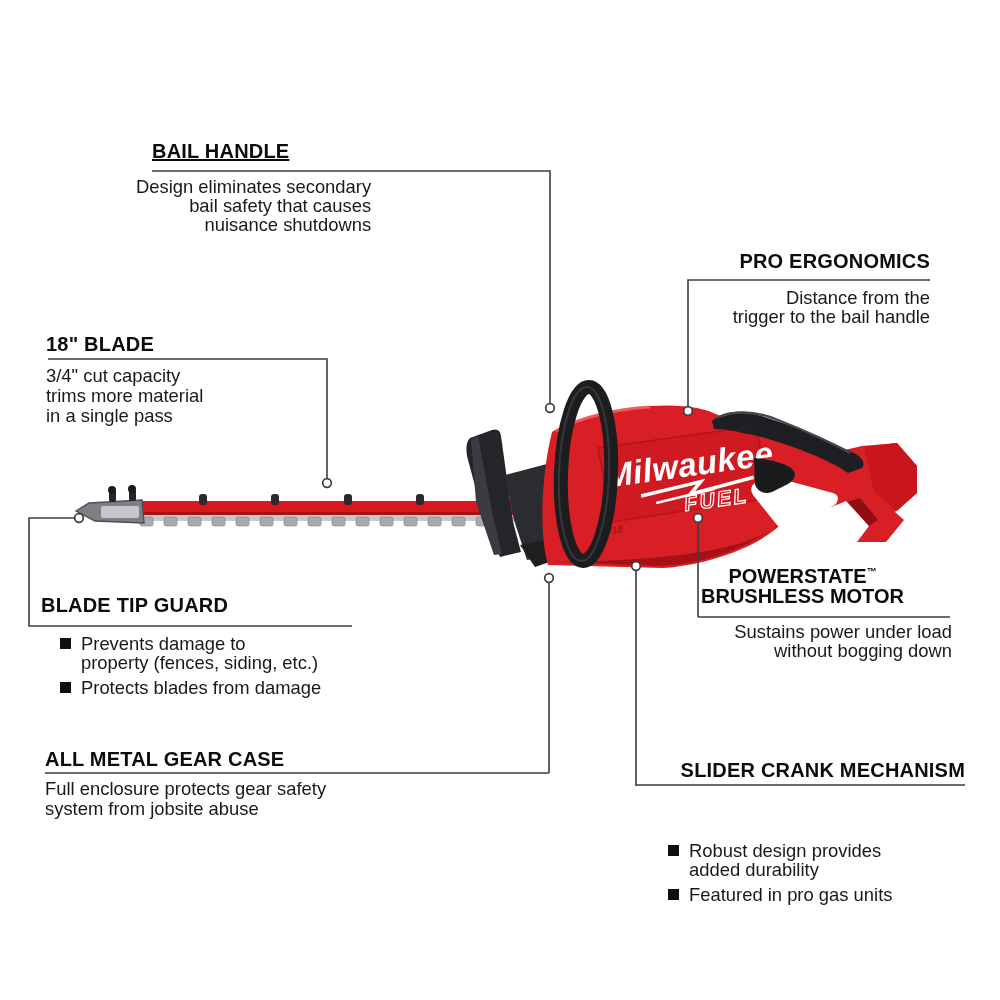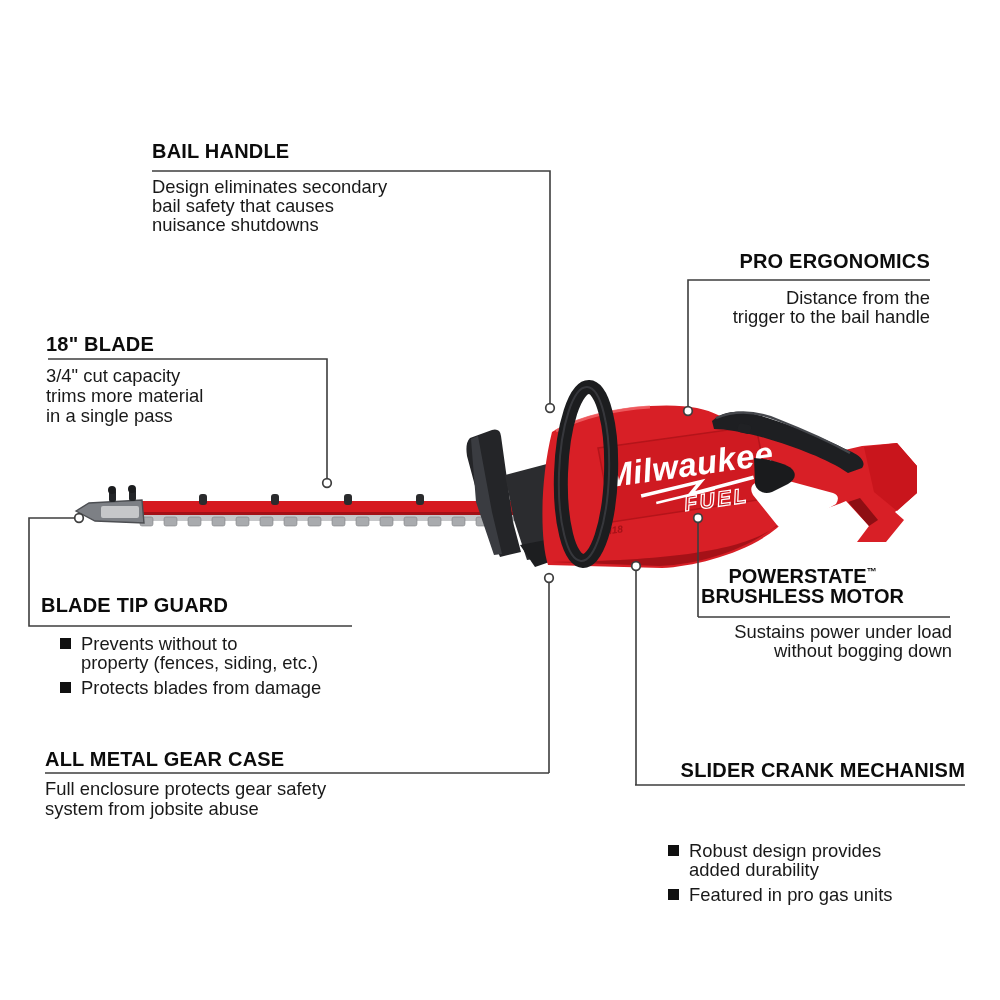--- a/index.html
+++ b/index.html
@@ -130,22 +130,22 @@
     <circle cx="550" cy="408" r="4.3"></circle>
     <circle cx="688" cy="411" r="4.3"></circle>
     <circle cx="327" cy="483" r="4.3"></circle>
     <circle cx="79" cy="518" r="4.3"></circle>
     <circle cx="698" cy="518" r="4.3"></circle>
     <circle cx="549" cy="578" r="4.3"></circle>
     <circle cx="636" cy="566" r="4.3"></circle>
   </g>
 </svg>
 
-<div class="co co-title" style="left:152px;top:140px;">BAIL HANDLE</div>
-<div class="co co-body" style="left:152px;top:177px;">
+<div class="co co-title" style="left:152px;top:140px;text-decoration:underline;">BAIL HANDLE</div>
+<div class="co co-body" style="left:136px;top:177px;text-align:right;">
   <div>Design eliminates secondary</div>
   <div>bail safety that causes</div>
   <div>nuisance shutdowns</div>
 </div>
 
 <div class="co co-title alignR" style="left:620px;top:250px;width:310px;">PRO ERGONOMICS</div>
 <div class="co co-body alignR" style="left:620px;top:288px;width:310px;">
   <div>Distance from the</div>
   <div>trigger to the bail handle</div>
 </div>
@@ -155,21 +155,21 @@
   <div>3/4" cut capacity</div>
   <div>trims more material</div>
   <div>in a single pass</div>
 </div>
 
 <div class="co co-title" style="left:41px;top:594px;">BLADE TIP GUARD</div>
 <div class="co co-body bullets" style="left:60px;top:634px;">
   <div class="bullet-item">
     <span class="sq"></span>
     <div class="bl">
-      <div>Prevents without to</div>
+      <div>Prevents damage to</div>
       <div>property (fences, siding, etc.)</div>
     </div>
   </div>
   <div class="bullet-item">
     <span class="sq"></span>
     <div class="bl">
       <div>Protects blades from damage</div>
     </div>
   </div>
 </div>

